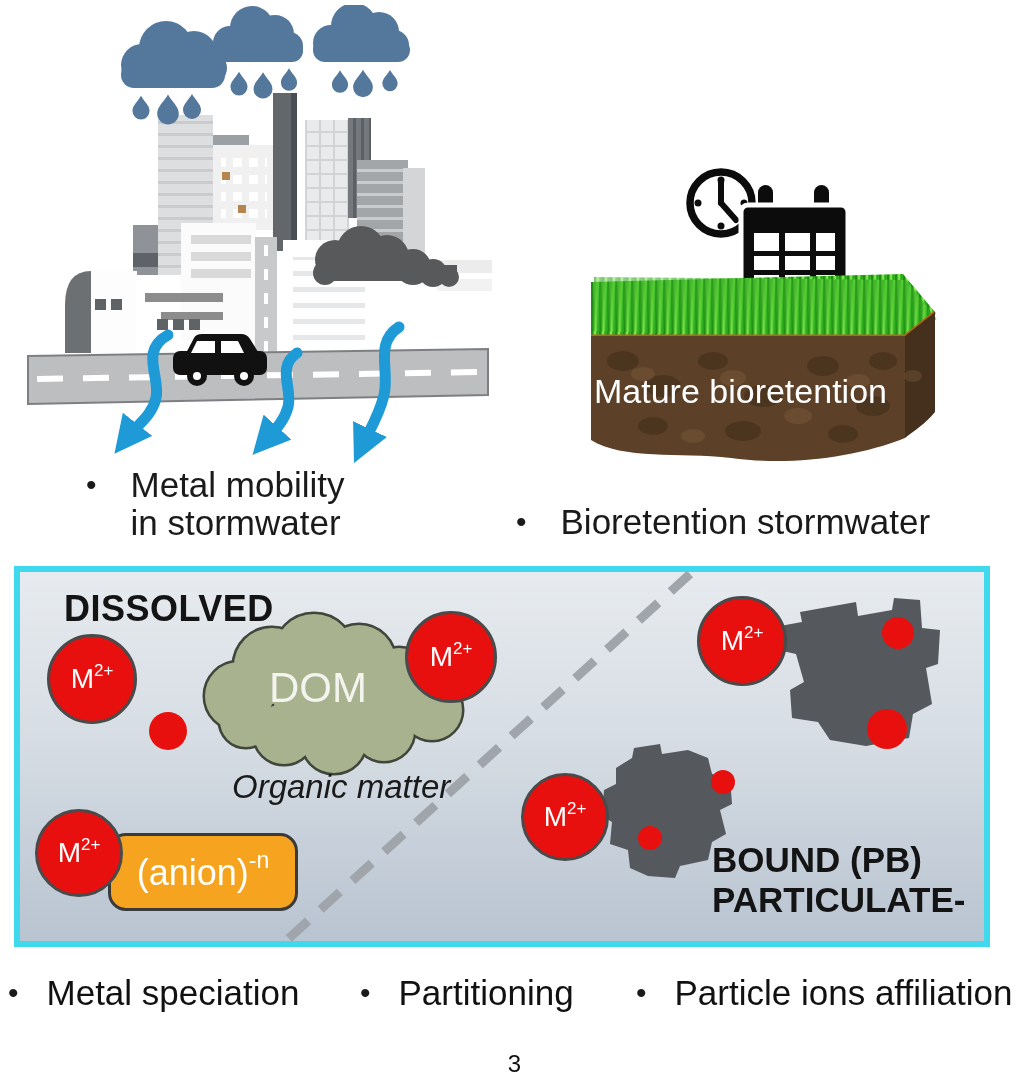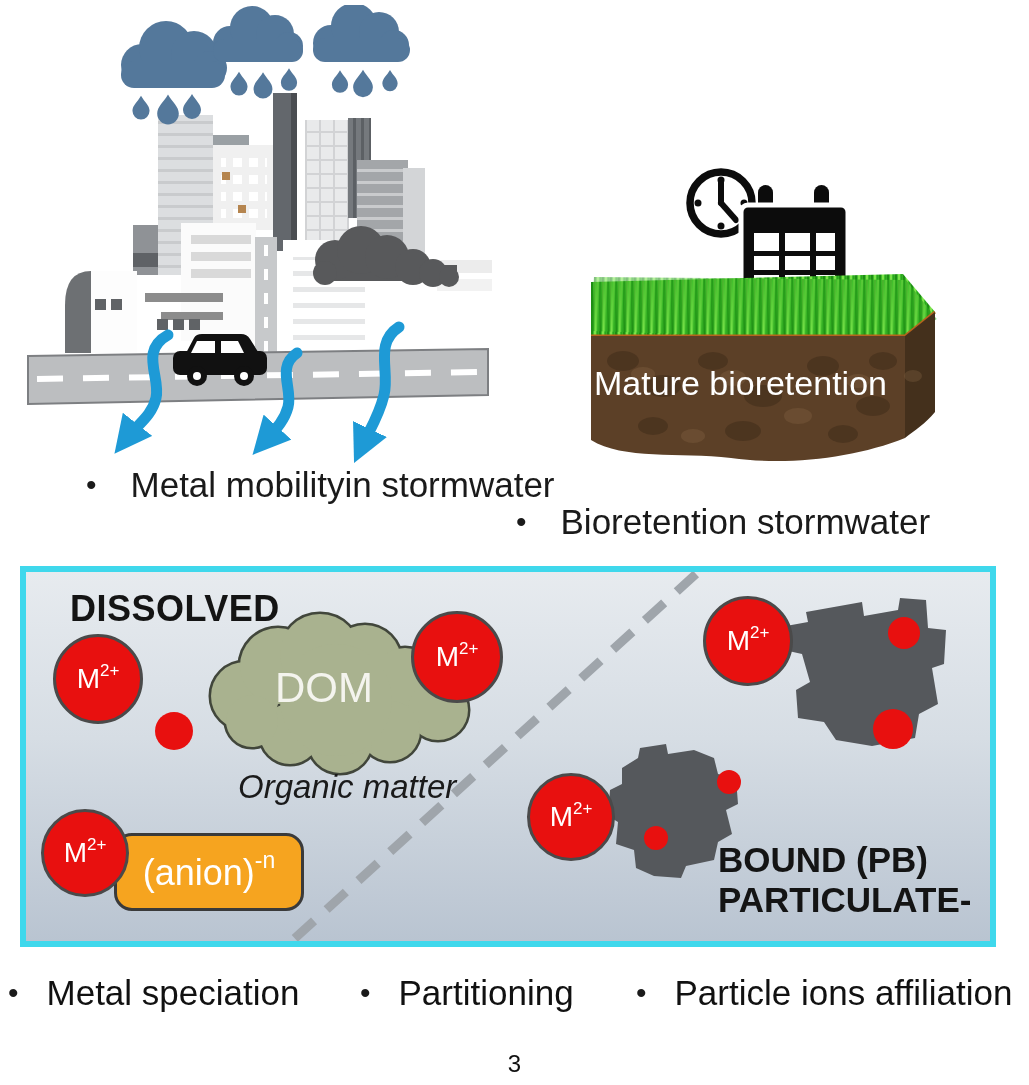--- a/index.html
+++ b/index.html
@@ -11,24 +11,24 @@
   *{margin:0;padding:0;box-sizing:border-box;}
   html,body{background:#ffffff;}
   .canvas{
     position:relative;width:1029px;height:1085px;background:#fff;overflow:hidden;
     font-family:"Liberation Sans", sans-serif;color:#111;
   }
   .abs{position:absolute;}
   
   .caption{display:flex;align-items:flex-start;font-size:35px;line-height:38px;color:#1a1a1a;}
   .bdot{font-size:30px;line-height:38px;margin-right:34px;color:#1a1a1a;}
-  .cap-lines{display:flex;flex-direction:row;}
+  .cap-lines{display:flex;flex-direction:column;}
   
   .spec-box{
-    left:20px;top:566px;width:976px;height:381px;
+    left:14px;top:566px;width:976px;height:381px;
     border:6px solid var(--accent-cyan);
     background:linear-gradient(180deg,var(--box-bg-top) 0%,#D6DDE4 45%,var(--box-bg-bottom) 100%);
   }
   .boxart{position:absolute;left:0;top:0;}
   .box-title{position:absolute;font-weight:700;font-size:36px;color:#141414;letter-spacing:.5px;}
   .italic-cap{position:absolute;font-style:italic;font-size:33px;color:#1a1a1a;white-space:nowrap;}
   .mcircle{
     position:absolute;border-radius:50%;
     background:var(--metal-red);border:3px solid #4a4a4a;
     display:flex;align-items:center;justify-content:center;color:#fff;
@@ -255,21 +255,21 @@
       <g fill="#8A6A48" opacity="0.3">
         <ellipse cx="60" cy="108" rx="12" ry="7"></ellipse>
           <ellipse cx="150" cy="112" rx="13" ry="8"></ellipse>
         <ellipse cx="215" cy="150" rx="14" ry="8"></ellipse>
           <ellipse cx="275" cy="115" rx="12" ry="7"></ellipse>
         <ellipse cx="110" cy="170" rx="12" ry="7"></ellipse>
           <ellipse cx="330" cy="110" rx="9" ry="6"></ellipse>
       </g>
     </g>
   </svg>
-  <div class="abs soil-text" style="left:594px;top:364px">Mature bioretention</div>
+  <div class="abs soil-text" style="left:594px;top:372px">Mature bioretention</div>
 
   <div class="abs caption" style="left:516px;top:503px">
     <span class="bdot">•</span>
     <span>Bioretention stormwater</span>
   </div>
 
   <div class="abs spec-box">
 
     <svg class="boxart" width="964" height="369" viewBox="0 0 964 369">
 

